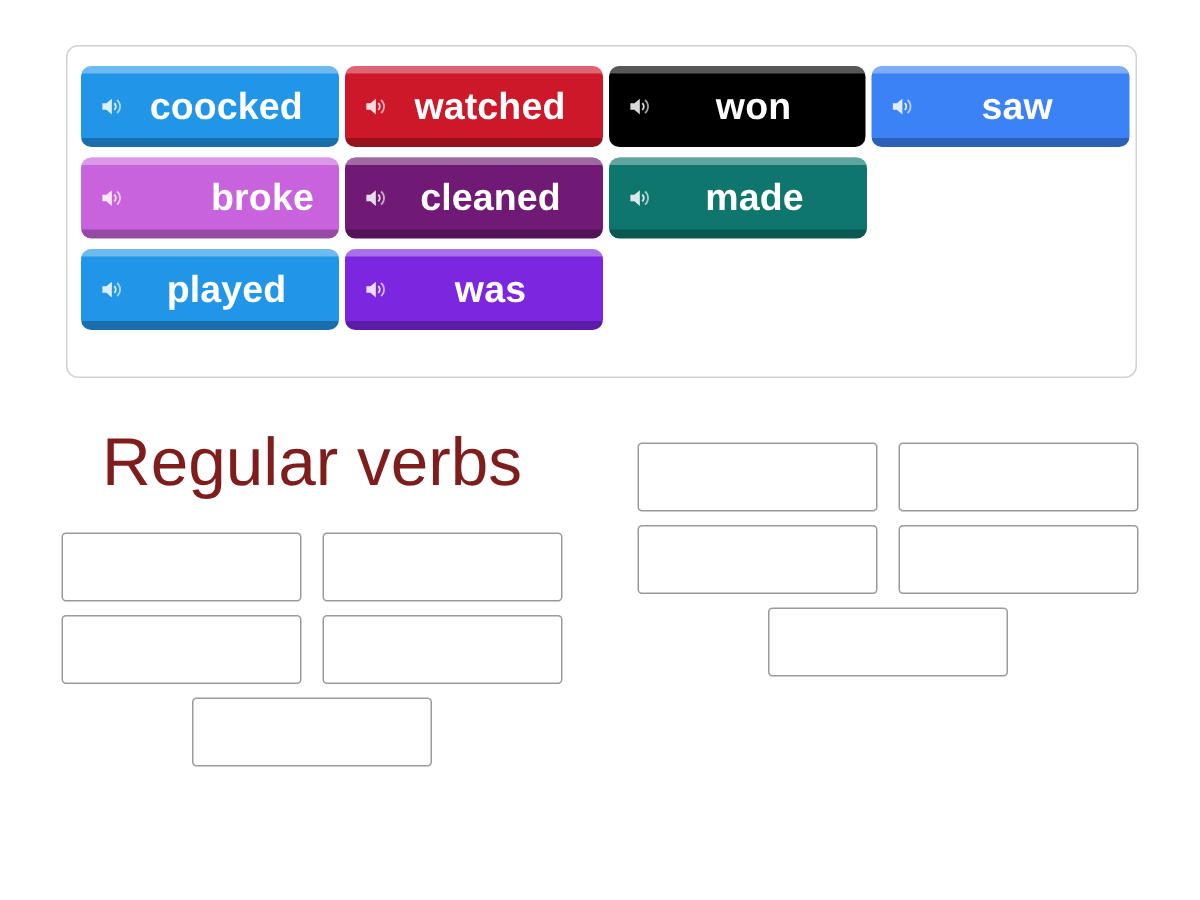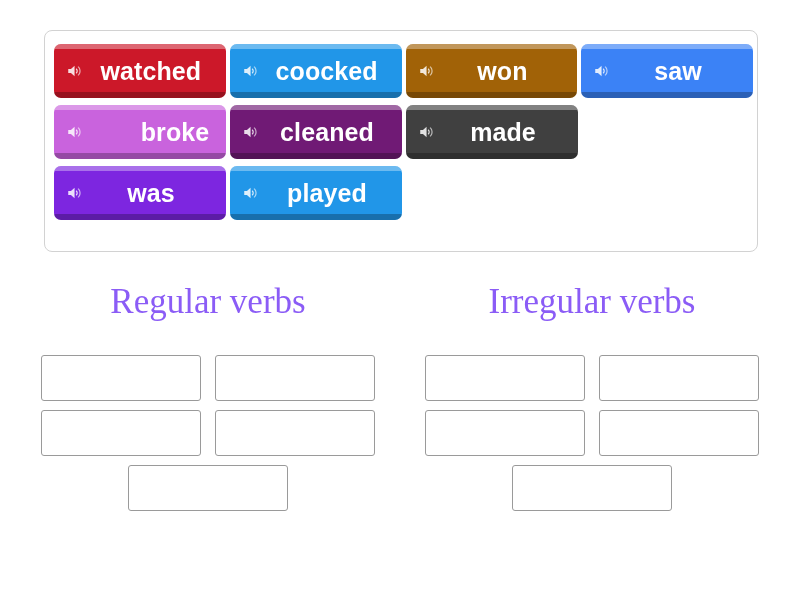--- a/index.html
+++ b/index.html
@@ -110,24 +110,24 @@
   .group-col {
     position: absolute;
     top: 0;
     width: 372px;
   }
   .group-col.left  { left: 22px; }
   .group-col.right { left: 406px; }
 
   .group-title {
     text-align: center;
-    font-family: Liberation Serif, serif;
-    font-size: 35px;
+    font-family: Liberation Sans, sans-serif;
+    font-size: 45px;
     font-weight: 300;
-    color: #8b5cf6;
+    color: #7f1d1d;
     line-height: 1.1;
     height: 60px;
     white-space: nowrap;
   }
 
   .slot-grid {
     margin-top: 12px;
     display: flex;
     flex-wrap: wrap;
     justify-content: center;
@@ -142,37 +142,37 @@
     background: #ffffff;
   }
 </style>
 </head>
 <body>
 
 <div id="app">
 
   <div class="word-bank" id="word-bank">
       <div class="tile-row">
+        <div class="tile" style="background: rgb(33, 150, 232);">
+          <svg class="speaker" viewBox="0 0 24 24" aria-hidden="true">
+            <path fill="#ffffff" d="M3 9.2v5.6h3.6L11.4 19V5L6.6 9.2H3z"></path>
+            <path fill="#ffffff" d="M14.1 8.4c1 .9 1.6 2.1 1.6 3.6s-.6 2.7-1.6 3.6l-1.1-1.2c.7-.6 1.1-1.4 1.1-2.4s-.4-1.8-1.1-2.4l1.1-1.2z"></path>
+            <path fill="#ffffff" opacity="0.75" d="M16.6 5.6c1.8 1.5 2.9 3.8 2.9 6.4s-1.1 4.9-2.9 6.4l-1.1-1.2c1.5-1.2 2.4-3.1 2.4-5.2s-.9-4-2.4-5.2l1.1-1.2z"></path>
+          </svg>
+          <span class="label">coocked</span>
+        </div>
         <div class="tile" style="background: rgb(204, 24, 41);">
           <svg class="speaker" viewBox="0 0 24 24" aria-hidden="true">
             <path fill="#ffffff" d="M3 9.2v5.6h3.6L11.4 19V5L6.6 9.2H3z"></path>
             <path fill="#ffffff" d="M14.1 8.4c1 .9 1.6 2.1 1.6 3.6s-.6 2.7-1.6 3.6l-1.1-1.2c.7-.6 1.1-1.4 1.1-2.4s-.4-1.8-1.1-2.4l1.1-1.2z"></path>
             <path fill="#ffffff" opacity="0.75" d="M16.6 5.6c1.8 1.5 2.9 3.8 2.9 6.4s-1.1 4.9-2.9 6.4l-1.1-1.2c1.5-1.2 2.4-3.1 2.4-5.2s-.9-4-2.4-5.2l1.1-1.2z"></path>
           </svg>
           <span class="label">watched</span>
         </div>
-        <div class="tile" style="background: rgb(33, 150, 232);">
-          <svg class="speaker" viewBox="0 0 24 24" aria-hidden="true">
-            <path fill="#ffffff" d="M3 9.2v5.6h3.6L11.4 19V5L6.6 9.2H3z"></path>
-            <path fill="#ffffff" d="M14.1 8.4c1 .9 1.6 2.1 1.6 3.6s-.6 2.7-1.6 3.6l-1.1-1.2c.7-.6 1.1-1.4 1.1-2.4s-.4-1.8-1.1-2.4l1.1-1.2z"></path>
-            <path fill="#ffffff" opacity="0.75" d="M16.6 5.6c1.8 1.5 2.9 3.8 2.9 6.4s-1.1 4.9-2.9 6.4l-1.1-1.2c1.5-1.2 2.4-3.1 2.4-5.2s-.9-4-2.4-5.2l1.1-1.2z"></path>
-          </svg>
-          <span class="label">coocked</span>
-        </div>
-        <div class="tile" style="background: #a16207;">
+        <div class="tile" style="background: #000000;">
           <svg class="speaker" viewBox="0 0 24 24" aria-hidden="true">
             <path fill="#ffffff" d="M3 9.2v5.6h3.6L11.4 19V5L6.6 9.2H3z"></path>
             <path fill="#ffffff" d="M14.1 8.4c1 .9 1.6 2.1 1.6 3.6s-.6 2.7-1.6 3.6l-1.1-1.2c.7-.6 1.1-1.4 1.1-2.4s-.4-1.8-1.1-2.4l1.1-1.2z"></path>
             <path fill="#ffffff" opacity="0.75" d="M16.6 5.6c1.8 1.5 2.9 3.8 2.9 6.4s-1.1 4.9-2.9 6.4l-1.1-1.2c1.5-1.2 2.4-3.1 2.4-5.2s-.9-4-2.4-5.2l1.1-1.2z"></path>
           </svg>
           <span class="label">won</span>
         </div>
         <div class="tile" style="background: #3b82f6;">
           <svg class="speaker" viewBox="0 0 24 24" aria-hidden="true">
             <path fill="#ffffff" d="M3 9.2v5.6h3.6L11.4 19V5L6.6 9.2H3z"></path>
@@ -192,62 +192,61 @@
           <span class="label">broke</span>
         </div>
         <div class="tile" style="background: #701a75;">
           <svg class="speaker" viewBox="0 0 24 24" aria-hidden="true">
             <path fill="#ffffff" d="M3 9.2v5.6h3.6L11.4 19V5L6.6 9.2H3z"></path>
             <path fill="#ffffff" d="M14.1 8.4c1 .9 1.6 2.1 1.6 3.6s-.6 2.7-1.6 3.6l-1.1-1.2c.7-.6 1.1-1.4 1.1-2.4s-.4-1.8-1.1-2.4l1.1-1.2z"></path>
             <path fill="#ffffff" opacity="0.75" d="M16.6 5.6c1.8 1.5 2.9 3.8 2.9 6.4s-1.1 4.9-2.9 6.4l-1.1-1.2c1.5-1.2 2.4-3.1 2.4-5.2s-.9-4-2.4-5.2l1.1-1.2z"></path>
           </svg>
           <span class="label">cleaned</span>
         </div>
-        <div class="tile" style="background: #404040;">
+        <div class="tile" style="background: #0f766e;">
           <svg class="speaker" viewBox="0 0 24 24" aria-hidden="true">
             <path fill="#ffffff" d="M3 9.2v5.6h3.6L11.4 19V5L6.6 9.2H3z"></path>
             <path fill="#ffffff" d="M14.1 8.4c1 .9 1.6 2.1 1.6 3.6s-.6 2.7-1.6 3.6l-1.1-1.2c.7-.6 1.1-1.4 1.1-2.4s-.4-1.8-1.1-2.4l1.1-1.2z"></path>
             <path fill="#ffffff" opacity="0.75" d="M16.6 5.6c1.8 1.5 2.9 3.8 2.9 6.4s-1.1 4.9-2.9 6.4l-1.1-1.2c1.5-1.2 2.4-3.1 2.4-5.2s-.9-4-2.4-5.2l1.1-1.2z"></path>
           </svg>
           <span class="label">made</span>
         </div>
       </div>
       <div class="tile-row">
+        <div class="tile" style="background: rgb(33, 150, 232);">
+          <svg class="speaker" viewBox="0 0 24 24" aria-hidden="true">
+            <path fill="#ffffff" d="M3 9.2v5.6h3.6L11.4 19V5L6.6 9.2H3z"></path>
+            <path fill="#ffffff" d="M14.1 8.4c1 .9 1.6 2.1 1.6 3.6s-.6 2.7-1.6 3.6l-1.1-1.2c.7-.6 1.1-1.4 1.1-2.4s-.4-1.8-1.1-2.4l1.1-1.2z"></path>
+            <path fill="#ffffff" opacity="0.75" d="M16.6 5.6c1.8 1.5 2.9 3.8 2.9 6.4s-1.1 4.9-2.9 6.4l-1.1-1.2c1.5-1.2 2.4-3.1 2.4-5.2s-.9-4-2.4-5.2l1.1-1.2z"></path>
+          </svg>
+          <span class="label">played</span>
+        </div>
         <div class="tile" style="background: rgb(125, 38, 224);">
           <svg class="speaker" viewBox="0 0 24 24" aria-hidden="true">
             <path fill="#ffffff" d="M3 9.2v5.6h3.6L11.4 19V5L6.6 9.2H3z"></path>
             <path fill="#ffffff" d="M14.1 8.4c1 .9 1.6 2.1 1.6 3.6s-.6 2.7-1.6 3.6l-1.1-1.2c.7-.6 1.1-1.4 1.1-2.4s-.4-1.8-1.1-2.4l1.1-1.2z"></path>
             <path fill="#ffffff" opacity="0.75" d="M16.6 5.6c1.8 1.5 2.9 3.8 2.9 6.4s-1.1 4.9-2.9 6.4l-1.1-1.2c1.5-1.2 2.4-3.1 2.4-5.2s-.9-4-2.4-5.2l1.1-1.2z"></path>
           </svg>
           <span class="label">was</span>
-        </div>
-        <div class="tile" style="background: rgb(33, 150, 232);">
-          <svg class="speaker" viewBox="0 0 24 24" aria-hidden="true">
-            <path fill="#ffffff" d="M3 9.2v5.6h3.6L11.4 19V5L6.6 9.2H3z"></path>
-            <path fill="#ffffff" d="M14.1 8.4c1 .9 1.6 2.1 1.6 3.6s-.6 2.7-1.6 3.6l-1.1-1.2c.7-.6 1.1-1.4 1.1-2.4s-.4-1.8-1.1-2.4l1.1-1.2z"></path>
-            <path fill="#ffffff" opacity="0.75" d="M16.6 5.6c1.8 1.5 2.9 3.8 2.9 6.4s-1.1 4.9-2.9 6.4l-1.1-1.2c1.5-1.2 2.4-3.1 2.4-5.2s-.9-4-2.4-5.2l1.1-1.2z"></path>
-          </svg>
-          <span class="label">played</span>
         </div>
       </div>
     </div>
 
   <div class="groups" id="groups">
       <div class="group-col left">
         <div class="group-title">Regular verbs</div>
         <div class="slot-grid">
           <div class="slot"></div>
           <div class="slot"></div>
           <div class="slot"></div>
           <div class="slot"></div>
           <div class="slot"></div>
         </div>
       </div>
       <div class="group-col right">
-        <div class="group-title">Irregular verbs</div>
         <div class="slot-grid">
           <div class="slot"></div>
           <div class="slot"></div>
           <div class="slot"></div>
           <div class="slot"></div>
           <div class="slot"></div>
         </div>
       </div>
     </div>
 

